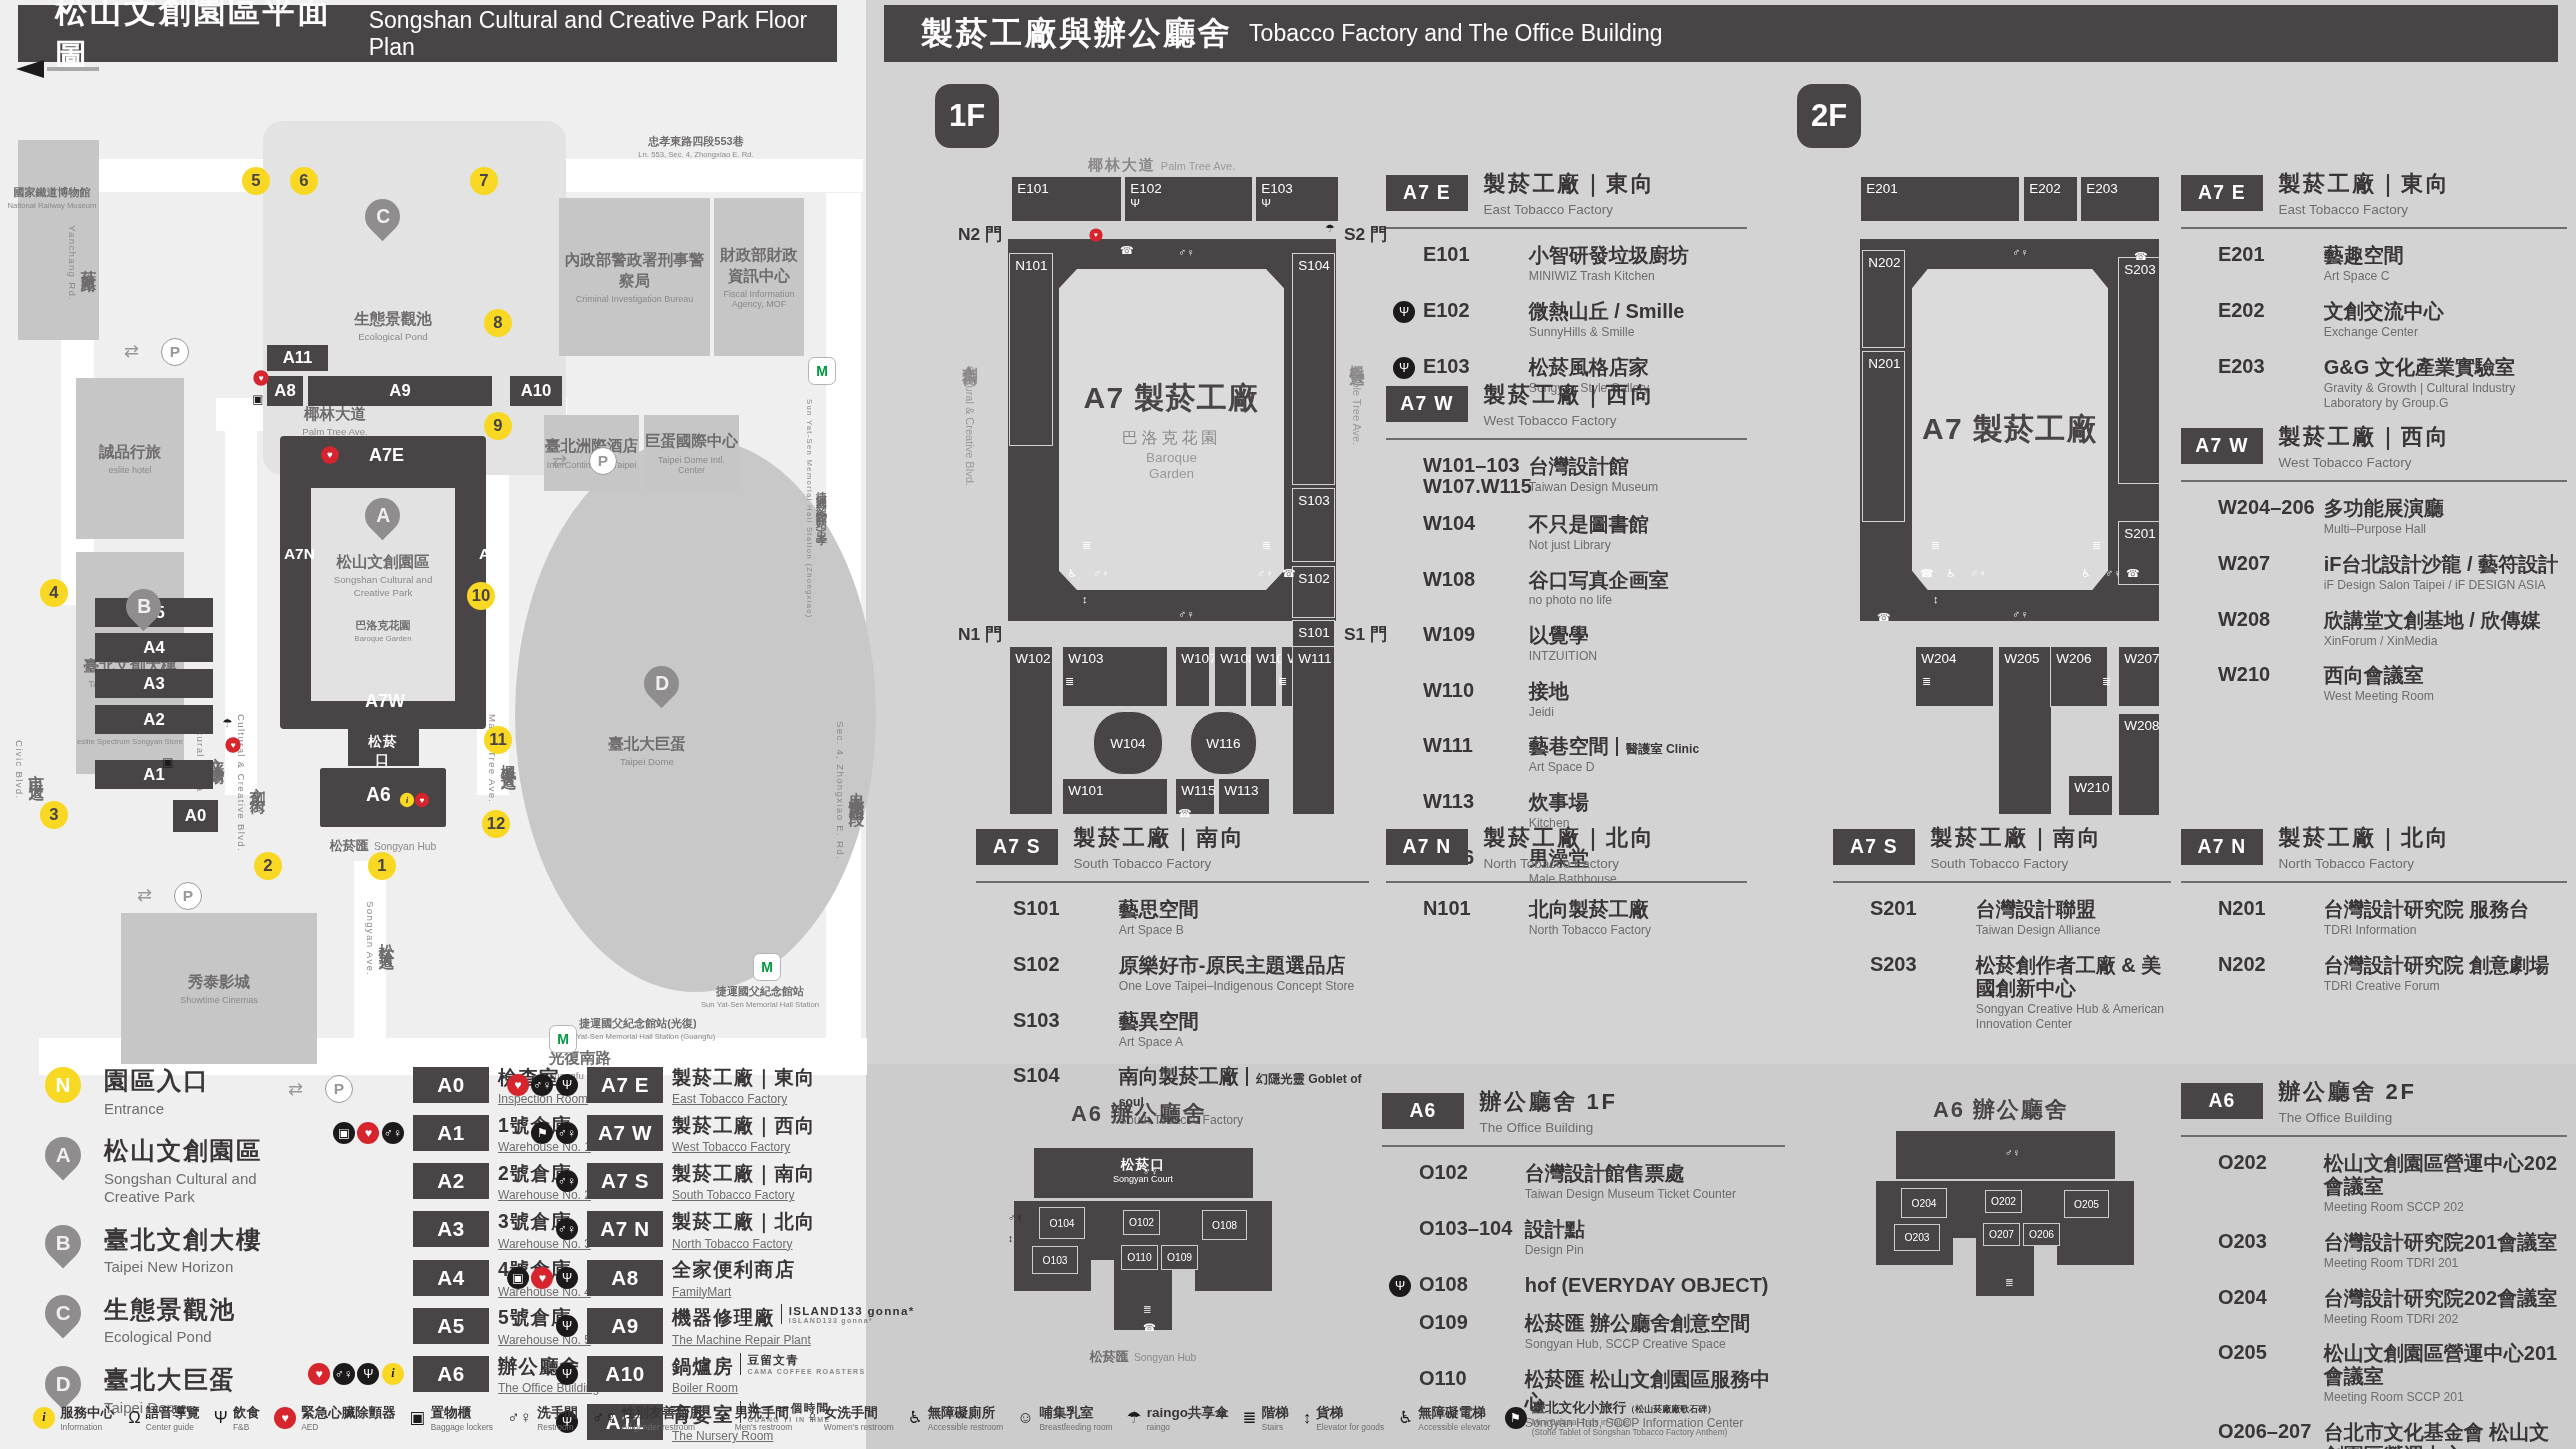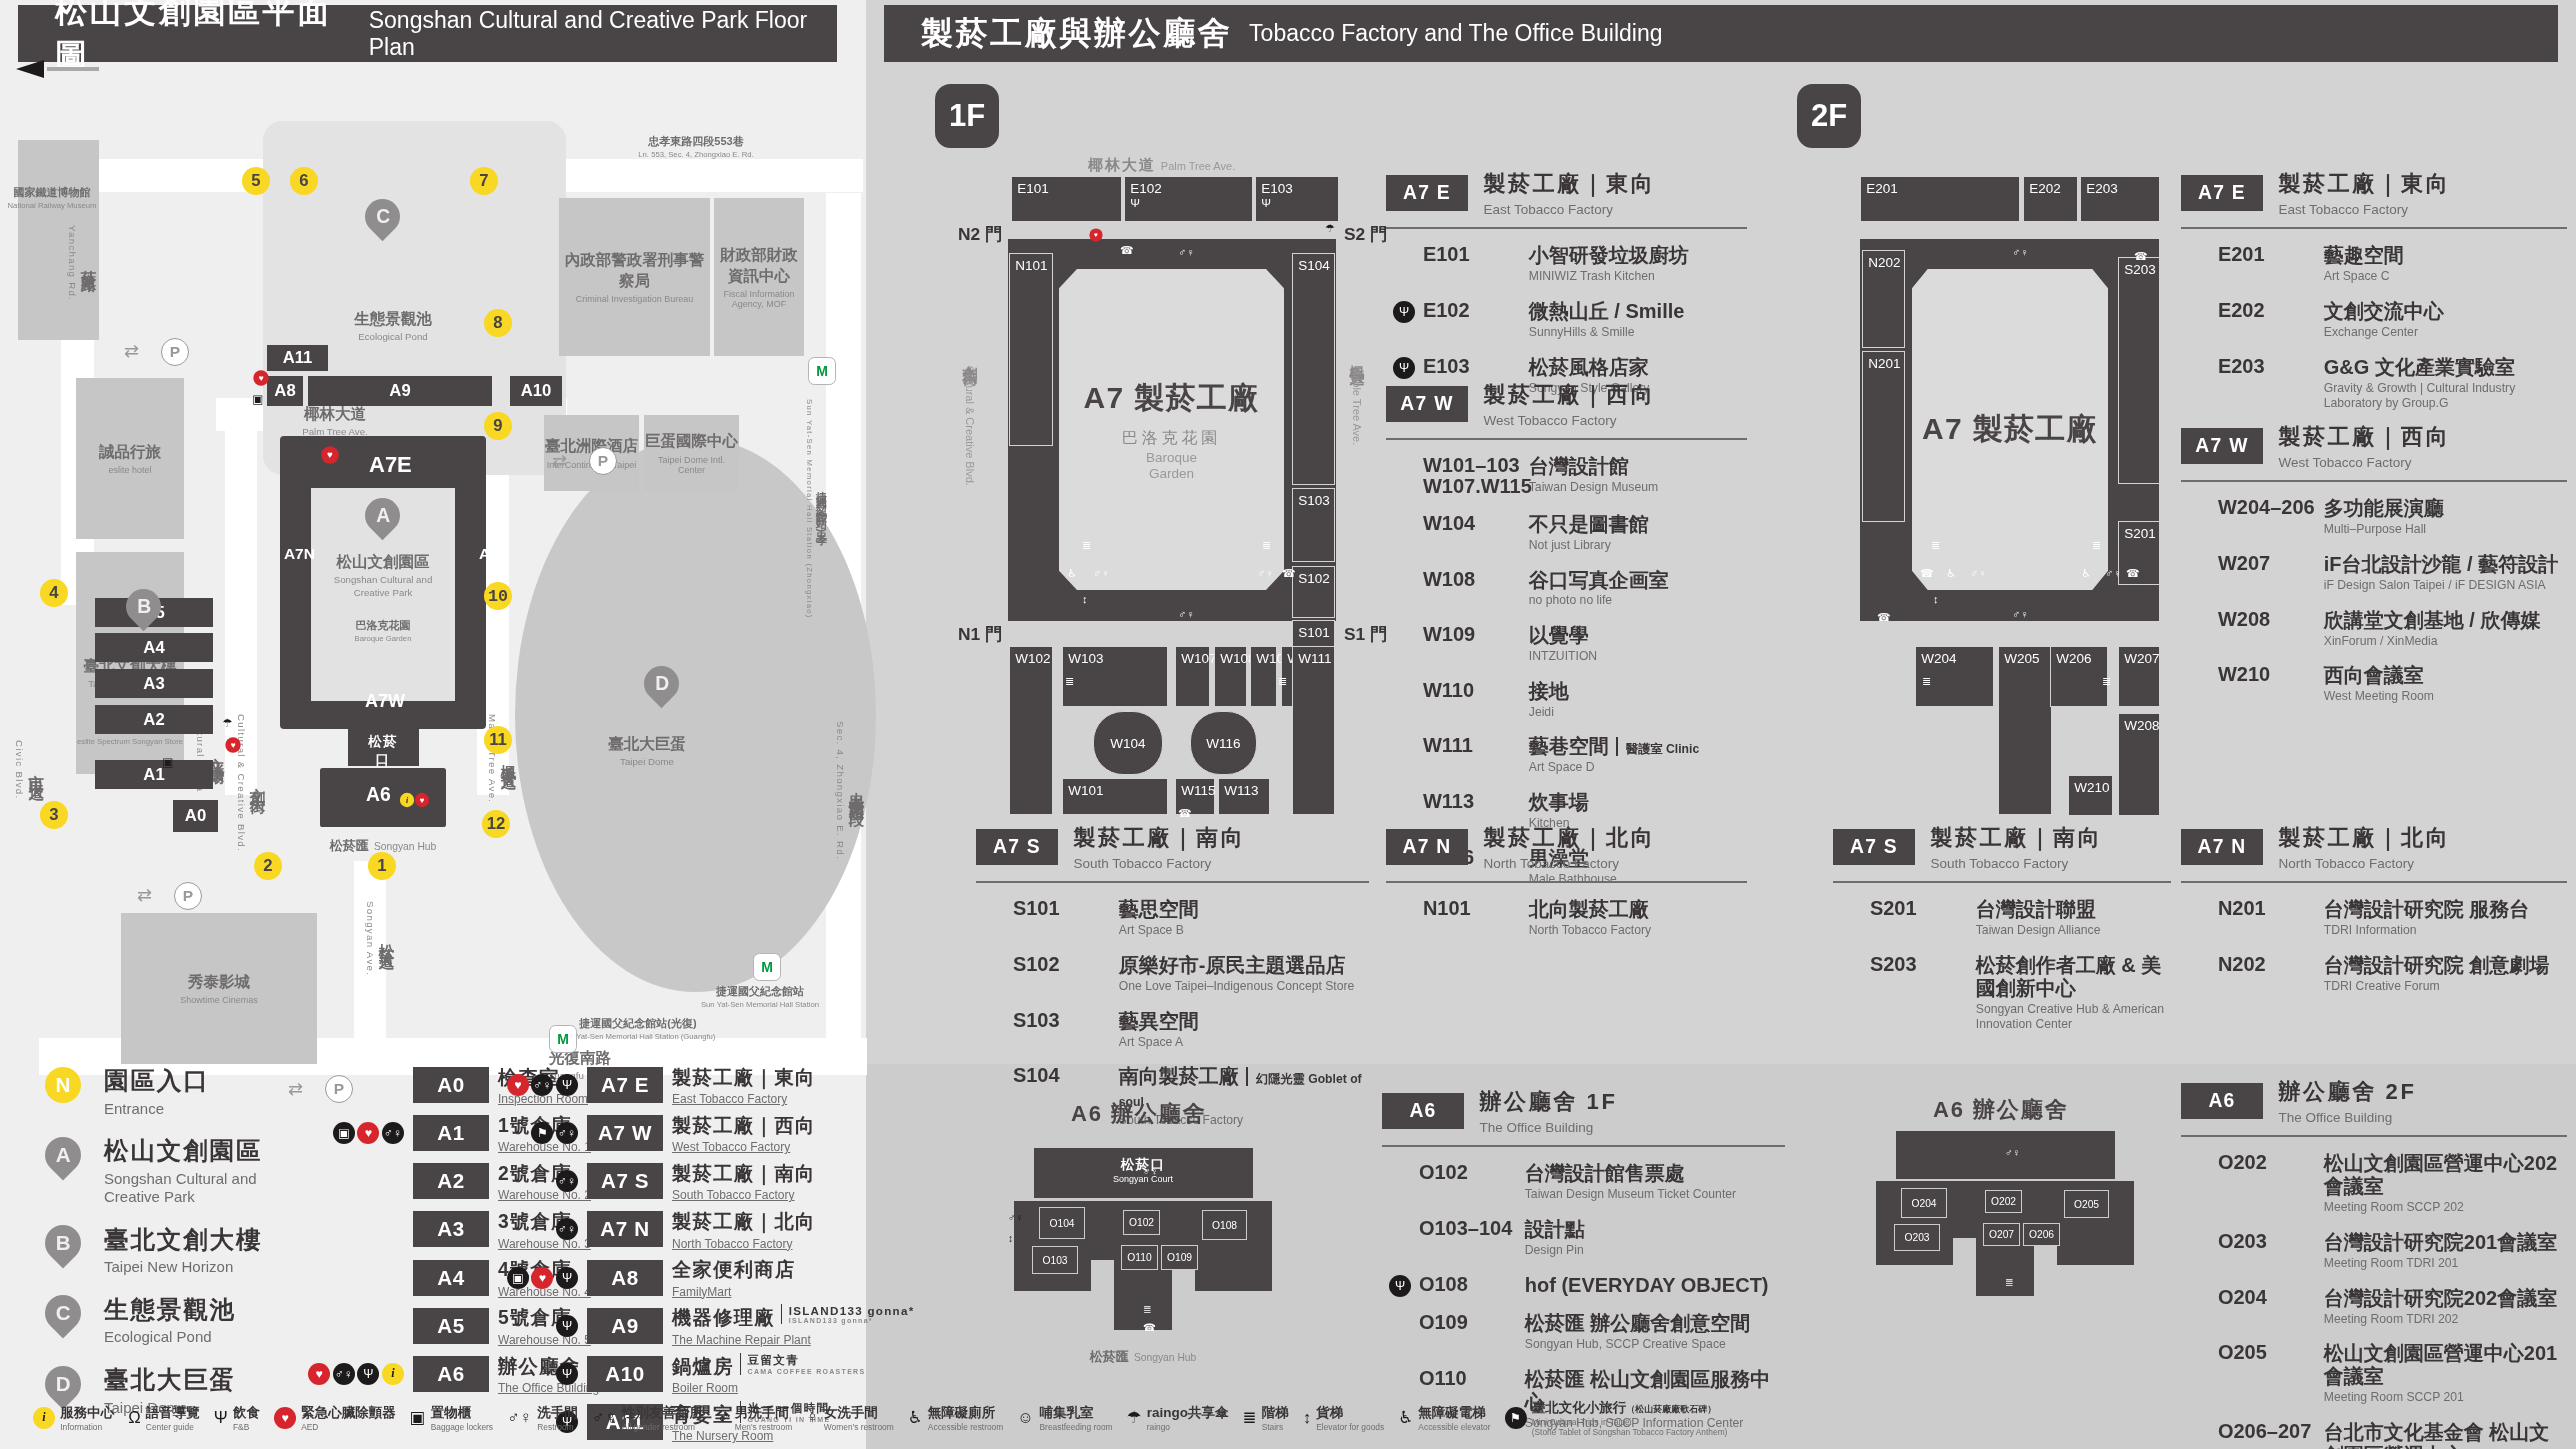--- a/index.html
+++ b/index.html
@@ -249,21 +249,21 @@
       <div class="pk" style="left: 308px; top: 312px; width: 184px; height: 30px;">A9</div>
       <div class="pk" style="left: 510px; top: 312px; width: 52px; height: 30px;">A10</div>
       <div class="pk" style="left: 95px; top: 534px; width: 118px; height: 29px;">A5</div>
       <div class="pk" style="left: 95px; top: 569px; width: 118px; height: 29px;">A4</div>
       <div class="pk" style="left: 95px; top: 605px; width: 118px; height: 29px;">A3</div>
       <div class="pk" style="left: 95px; top: 641px; width: 118px; height: 29px;">A2</div>
       <div class="pk" style="left: 95px; top: 696px; width: 118px; height: 29px;">A1</div>
       <div class="pk" style="left: 173px; top: 736px; width: 45px; height: 32px;">A0</div>
       <div class="abs dark" style="left: 280px; top: 372px; width: 206px; height: 293px; border-radius: 3.9px;">
         <div class="abs" style="left: 31px; top: 52px; width: 144px; height: 213px; background: rgb(227, 226, 226);"></div>
-        <div class="wlab" style="left: 89px; top: 16px; font-size: 22px;">A7E</div>
+        <div class="wlab" style="left: 89px; top: 9px; font-size: 18px;">A7E</div>
         <span class="icg aed" style="position: absolute; left: 39px; top: 7.7px; transform: scale(0.8);">♥</span>
         <div class="wlab" style="left: 3.9px; top: 109px; font-size: 15.5px;">A7N</div>
         <div class="wlab" style="left: 175px; top: 109px; font-size: 15.5px; margin-left: 24px;">A7S</div>
         <div class="wlab" style="left: 85px; top: 255px; font-size: 18px;">A7W</div>
       </div>
       <div class="pin" style="left: 365px; top: 434px;">
         <span>A</span>
       </div>
       <div class="mtext" style="left: 383px; top: 488px;">
         <div class="zh">松山文創園區</div>
@@ -297,21 +297,21 @@
       </div>
       <div class="num" style="left: 368px; top: 788px;">1</div>
       <div class="num" style="left: 254px; top: 788px;">2</div>
       <div class="num" style="left: 40px; top: 737px;">3</div>
       <div class="num" style="left: 40px; top: 515px;">4</div>
       <div class="num" style="left: 242px; top: 103px;">5</div>
       <div class="num" style="left: 290px; top: 103px;">6</div>
       <div class="num" style="left: 470px; top: 103px;">7</div>
       <div class="num" style="left: 484px; top: 245px;">8</div>
       <div class="num" style="left: 484px; top: 348px;">9</div>
-      <div class="num" style="left: 484px; top: 518px; font-family: Liberation Mono, monospace;">10</div>
+      <div class="num" style="left: 467px; top: 518px;">10</div>
       <div class="num" style="left: 484px; top: 662px;">11</div>
       <div class="num" style="left: 482px; top: 746px;">12</div>
       <div class="pcirc" style="left: 161px; top: 274px;">P</div>
       <div class="arrow" style="left: 124px; top: 276px;">⇄</div>
       <div class="pcirc" style="left: 589px; top: 383px;">P</div>
       <div class="arrow" style="left: 552px; top: 386px;">⇄</div>
       <div class="pcirc" style="left: 174px; top: 818px;">P</div>
       <div class="arrow" style="left: 137px; top: 820px;">⇄</div>
       <div class="pcirc" style="left: 325px; top: 1011px;">P</div>
       <div class="arrow" style="left: 288px; top: 1014px;">⇄</div>

